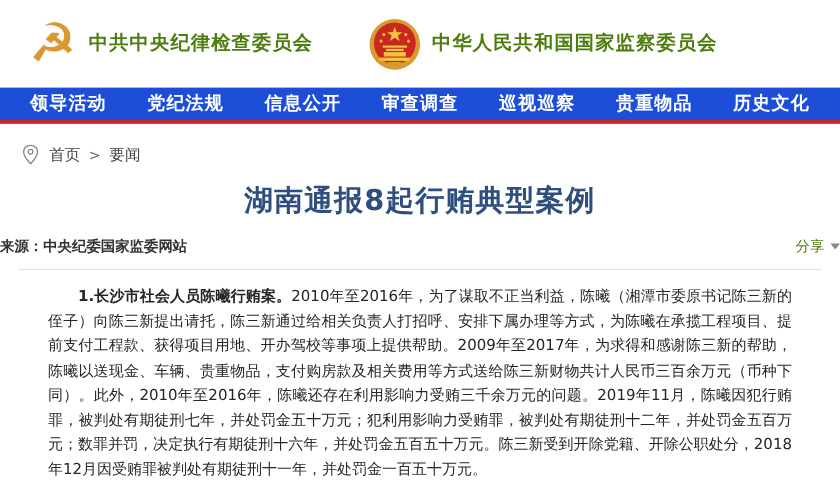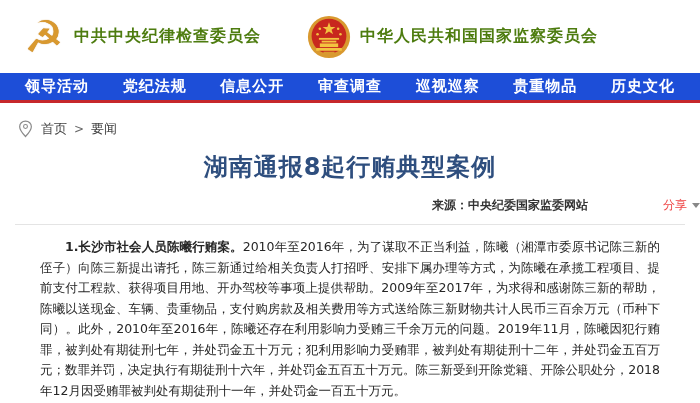--- a/index.html
+++ b/index.html
@@ -76,31 +76,31 @@
   .article-title {
     text-align: center;
     font-size: 24px;
     font-weight: bold;
     color: #2e4e7e;
     margin-top: 10px;
     letter-spacing: 1px;
   }
   .article-meta {
     display: flex;
-    justify-content: flex-end;
+    justify-content: space-between;
     align-items: center;
     margin-top: 14px;
     font-size: 12px;
     color: #333333;
   }
   .meta-source, .meta-time { font-weight: bold; }
   .meta-time { margin-left: 38px; }
   .meta-share {
     margin-left: 75px;
-    color: #ef4444;
+    color: #4d7c0f;
     font-weight: normal;
     cursor: pointer;
     display: flex;
     align-items: center;
   }
   .share-caret {
     display: inline-block;
     margin-left: 5px;
     width: 0; height: 0;
     border-left: 4px solid transparent;

